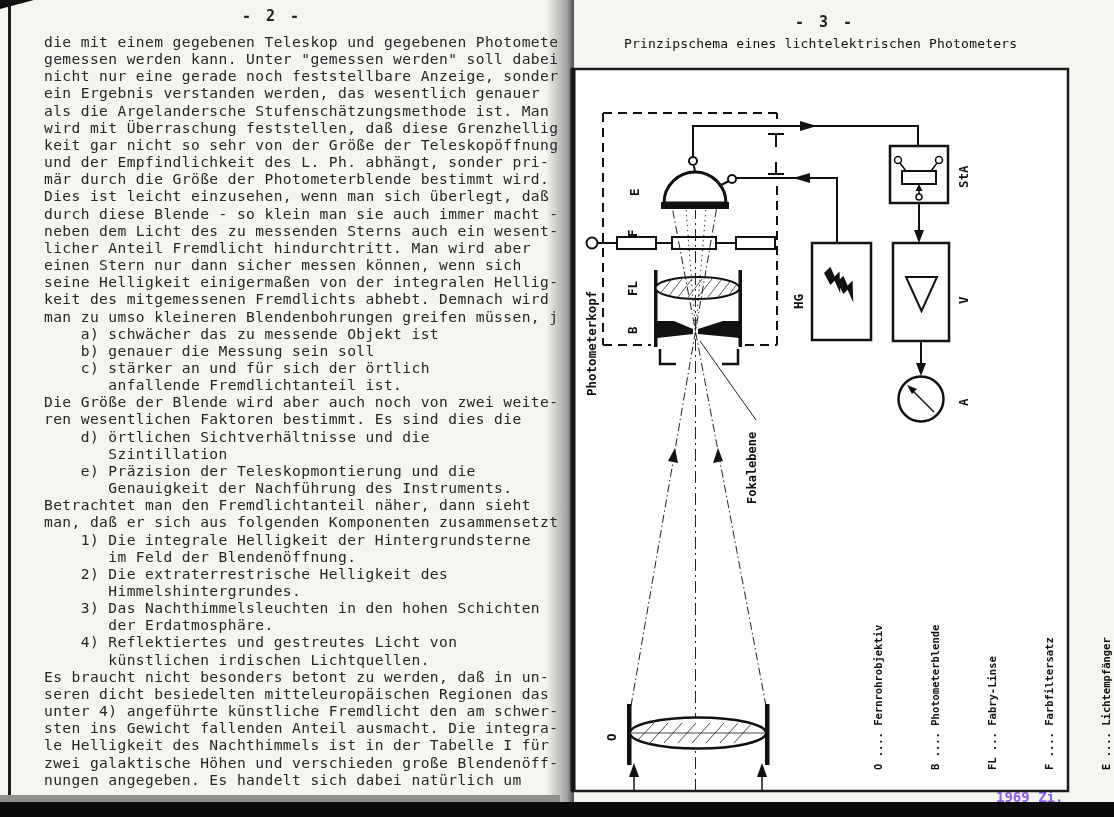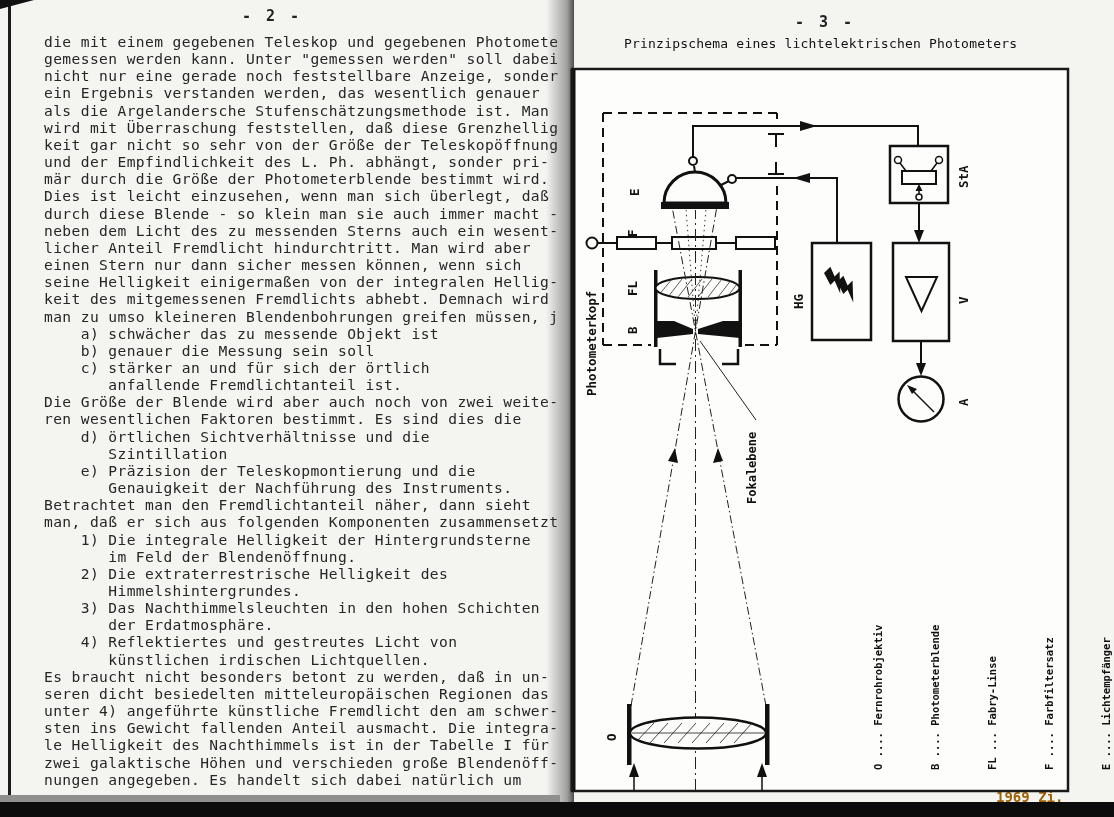--- a/index.html
+++ b/index.html
@@ -19,21 +19,21 @@
     background:linear-gradient(to right, rgba(0,0,0,0) 0%, rgba(60,60,60,0.45) 75%, rgba(20,20,20,0.75) 100%);}
   
   .page-num{font-weight:bold;font-size:15px;letter-spacing:3px;color:#222;}
   .body-text{
     left:44px;top:33px;margin:0;
     font-size:14.6px;line-height:17.15px;letter-spacing:0.4px;
     color:#262626;font-family:"DejaVu Sans Mono","Liberation Mono",monospace;
   }
   
   .diagram-title{left:624px;top:36px;font-size:13px;font-weight:normal;letter-spacing:0.2px;color:#111;}
-  .footer-sig{left:996px;top:789px;font-size:14px;font-weight:bold;color:#a16207;}
+  .footer-sig{left:996px;top:789px;font-size:14px;font-weight:bold;color:#8b5cf6;}
   
   .rot-wrap{position:absolute;overflow:visible;}
   .rot-inner{
     position:absolute;left:0;top:0;transform-origin:0 0;
     font-weight:bold;color:#111;white-space:pre;
     font-family:"DejaVu Sans Mono","Liberation Mono",monospace;
   }
   .lbl{font-size:12.5px;}
   .legend-line{height:19.1px;line-height:19.1px;font-size:10.5px;font-weight:bold;white-space:pre;}
   svg{position:absolute;left:0;top:0;pointer-events:none;}

